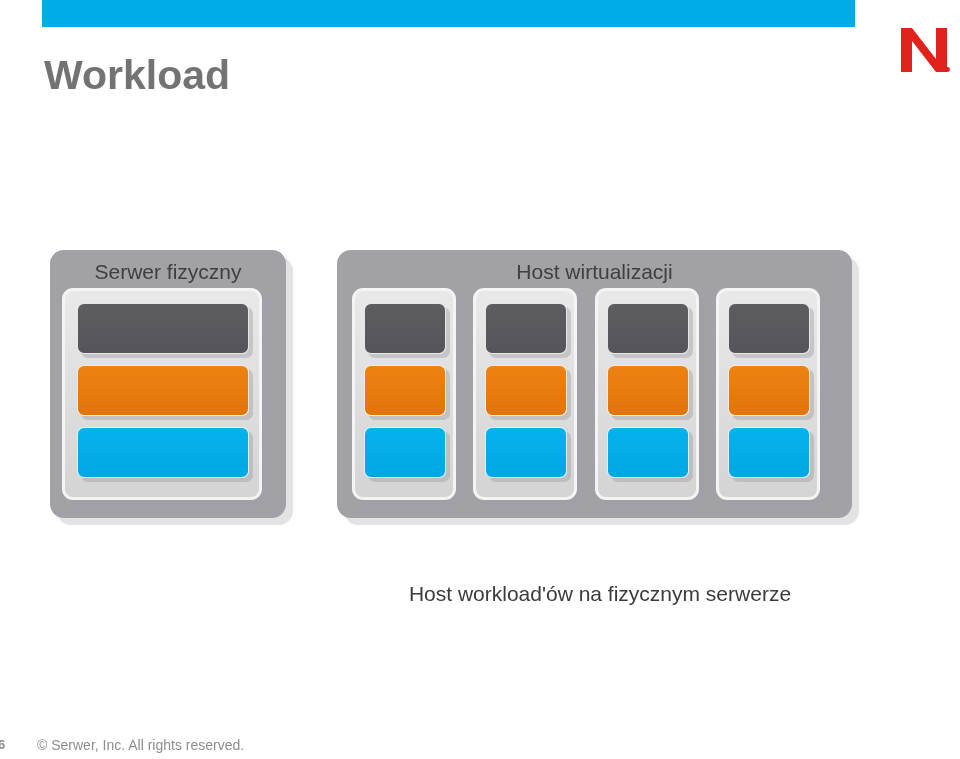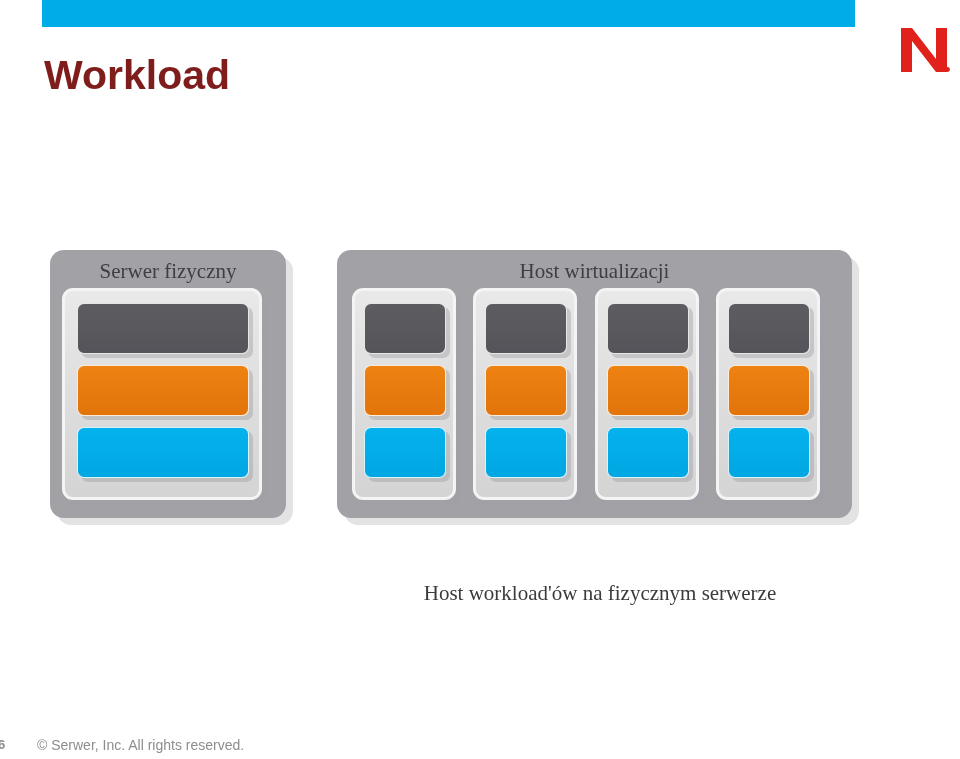--- a/index.html
+++ b/index.html
@@ -35,34 +35,33 @@
   }
   .logo svg { display: block; }
 
   
   .slide-title {
     position: absolute;
     left: 44px;
     top: 55px;
     font-size: 41px;
     font-weight: bold;
-    color: #7f1d1d;
+    color: #737373;
     letter-spacing: 0px;
     line-height: 1;
     white-space: nowrap;
   }
 
   
   .diagram {
     position: absolute;
     left: 0;
     top: 0;
     width: 960px;
     height: 759px;
-    font-family: Liberation Serif, serif;
   }
 
   
   .panel {
     position: absolute;
     background: #a1a1a6;
     border-radius: 14px;
     box-shadow: 7px 7px 0 0 #e3e3e3;
   }
   .panel-title {

